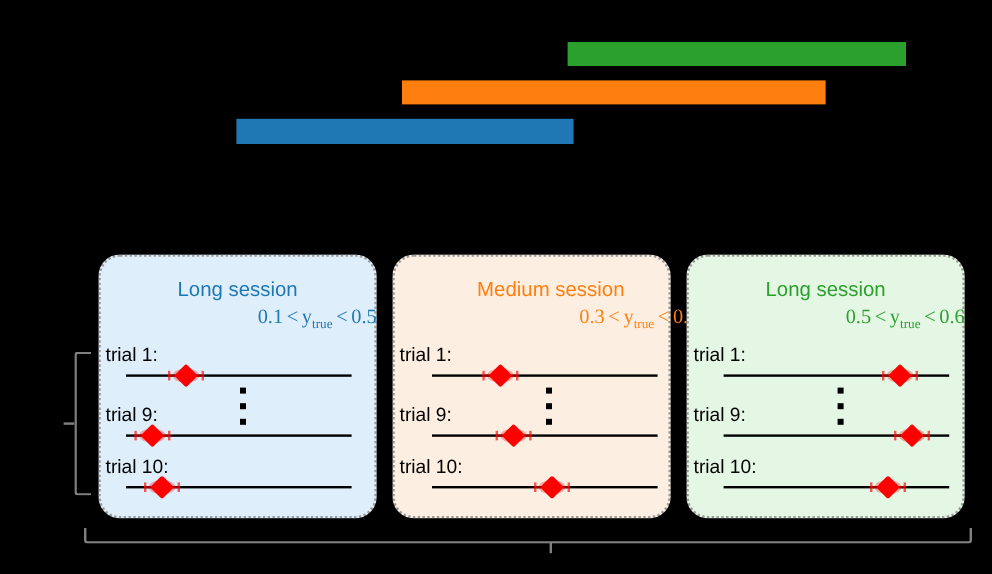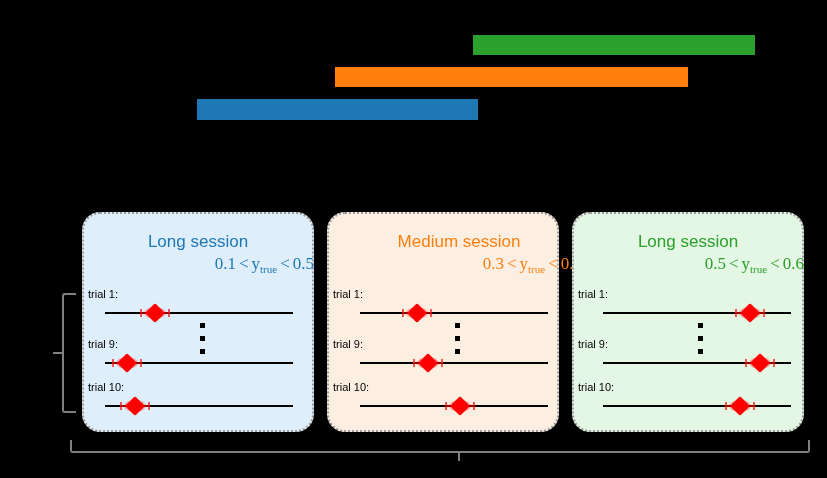--- a/index.html
+++ b/index.html
@@ -60,21 +60,21 @@
     font-size: 11px;
     vertical-align: sub;
   }
   .panel-range .op {
     padding: 0 3px;
   }
 
   
   .trial-label {
     position: absolute;
-    font-size: 11px;
+    font-size: 16px;
     color: #000000;
     font-family: "Liberation Sans", sans-serif;
     white-space: nowrap;
   }
 
   .trial-axis {
     position: absolute;
     height: 2px;
     background: #000000;
   }

